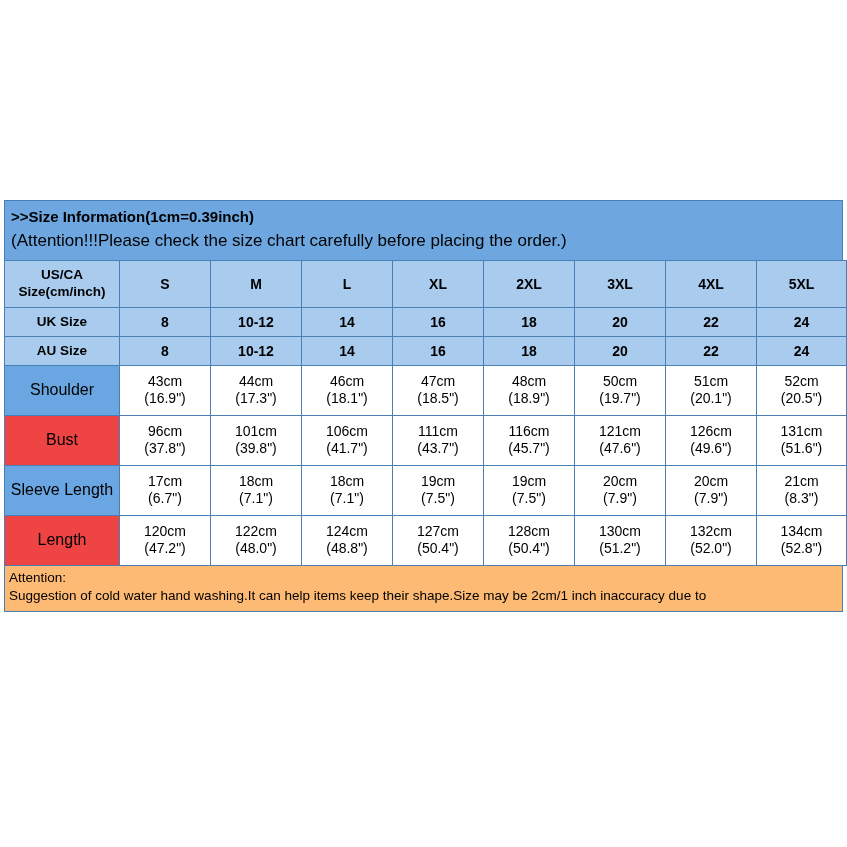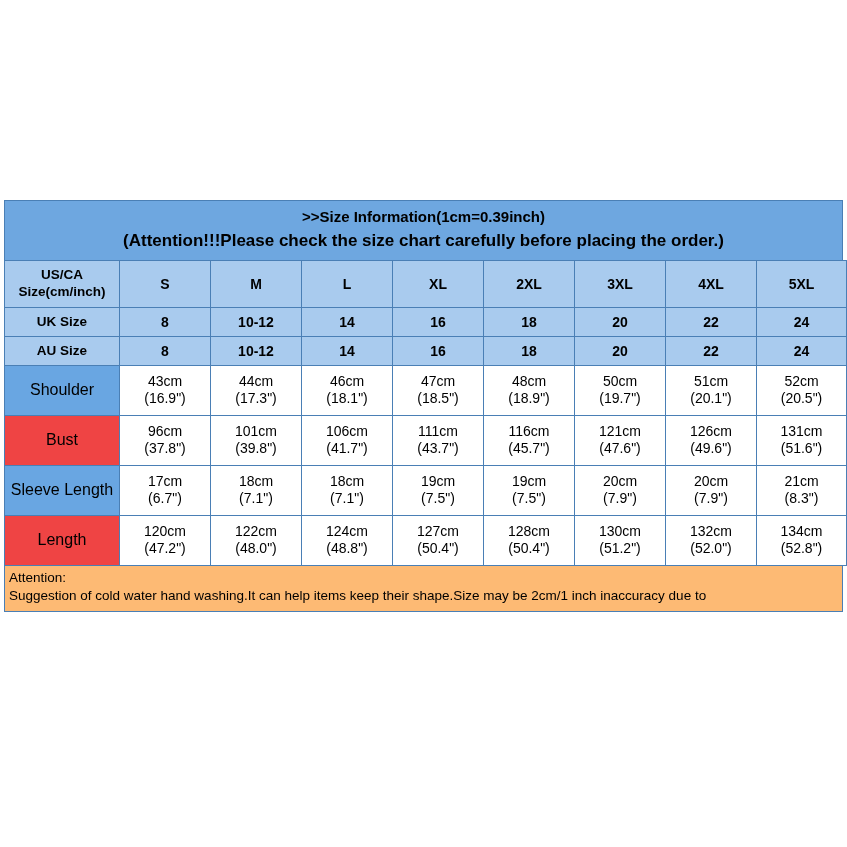--- a/index.html
+++ b/index.html
@@ -24,31 +24,30 @@
     background: #6ea7e0;
     color: #000000;
     border: 1px solid #4a7fb5;
     border-bottom: none;
     box-sizing: border-box;
     width: 100%;
   }
   .banner-line {
     padding: 10px 6px 4px 6px;
     line-height: 1.15;
-    text-align: center;
   }
   .banner-line.l1 {
     font-size: 15px;
     font-weight: bold;
     padding-top: 7px;
     padding-bottom: 3px;
   }
   .banner-line.l2 {
     font-size: 17px;
-    font-weight: bold;
+    font-weight: normal;
     padding-top: 3px;
     padding-bottom: 9px;
   }
   table.size-table {
     border-collapse: collapse;
     width: 100%;
     table-layout: fixed;
   }
   table.size-table td, table.size-table th {
     border: 1px solid #4a7fb5;

